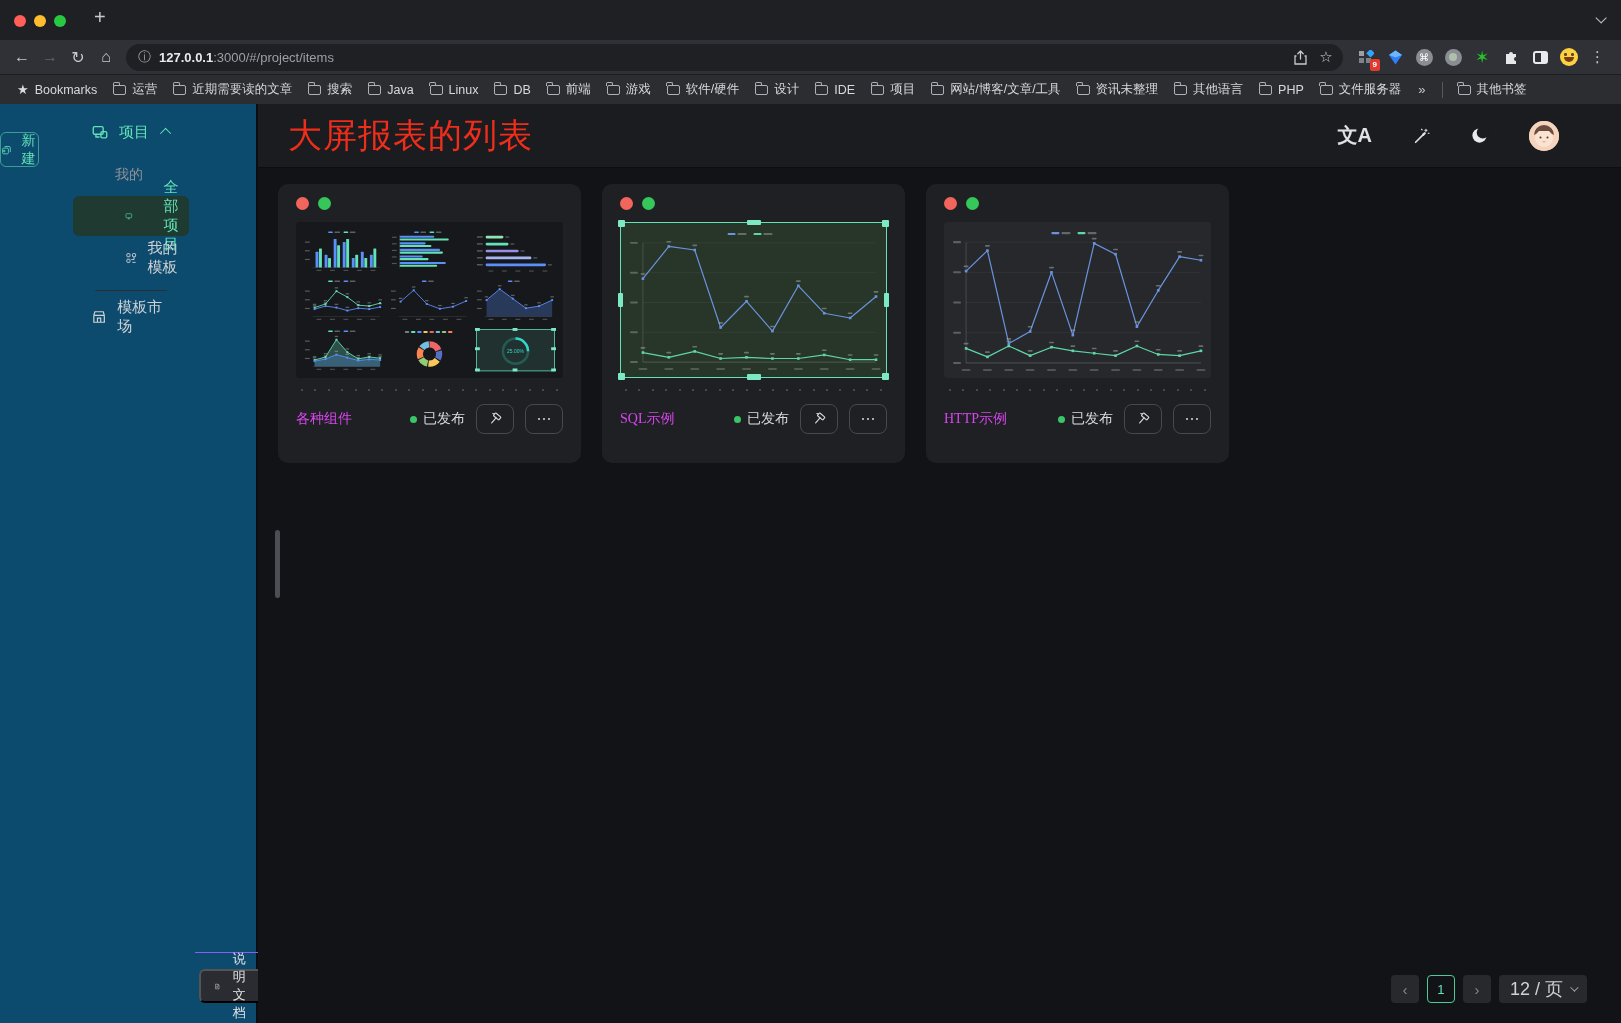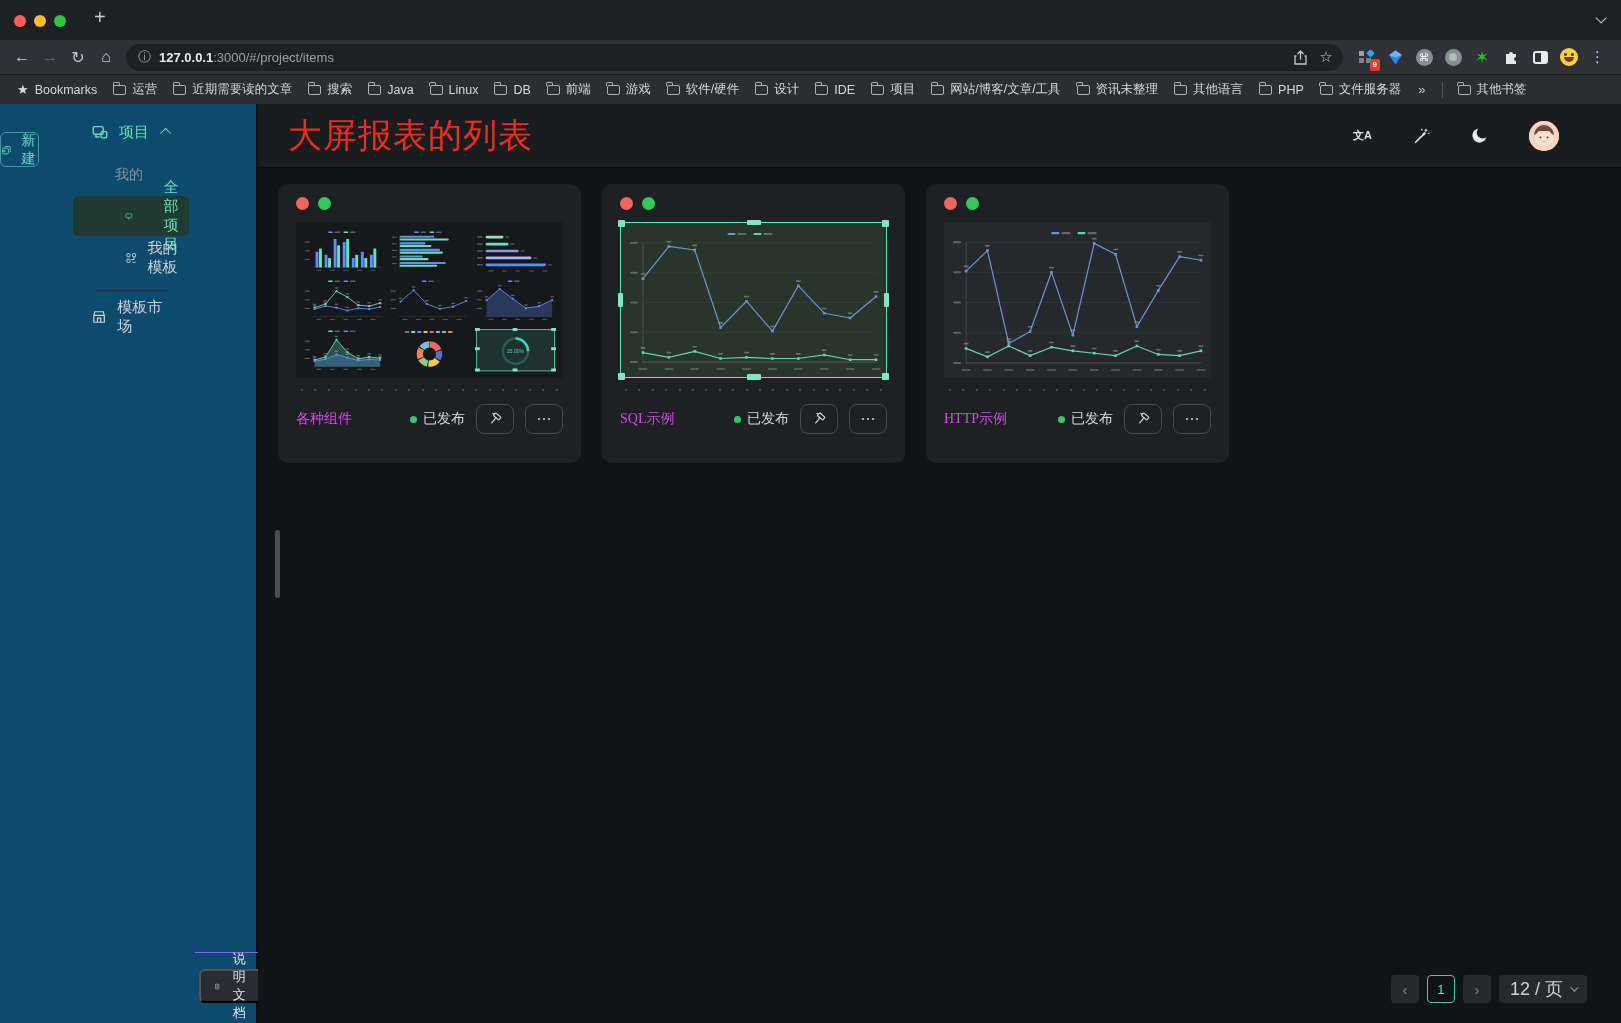--- a/index.html
+++ b/index.html
@@ -81,21 +81,21 @@
   .side-btn { background:#2a2c31; border-radius:6px; height:34px; padding:0 13px; display:flex;
     align-items:center; gap:8px; color:#e3e4e6; font-size:13px; }
   .code-glyph { font-size:12px; color:#e3e4e6; letter-spacing:-1px; }
 
   .main { flex:1; display:flex; flex-direction:column; position:relative; min-width:0; background:#121317; }
   .main-header { height:64px; background:#1a1c20; border-bottom:1px solid #0c0d10;
     display:flex; align-items:center; padding:0 0 0 30px; flex:none; }
   .page-title { color:#ee2d1b; font-size:34px; letter-spacing:1px; }
   .header-icons { margin-left:auto; display:flex; align-items:center; gap:40px; padding-right:62px; }
   .hicon { color:#dfe1e4; display:flex; align-items:center; justify-content:center; }
-  .translate { font-size:11px; font-weight:bold; }
+  .translate { font-size:20px; font-weight:bold; }
   .avatar { width:30px; height:30px; border-radius:50%; overflow:hidden; background:#f7cdb5; }
 
   .content { flex:1; position:relative; padding:16px 0 0 20px; }
   .cards { display:flex; gap:21px; }
   .card { width:303px; height:279px; background:#1e2024; border-radius:10px; padding:13px 18px 0 18px;
     position:relative; flex:none; }
   .card-dots { display:flex; gap:9px; }
   .cdot { width:13px; height:13px; border-radius:50%; }
   .cdot.r { background:#f2655c; } .cdot.g { background:#35c759; }
   .preview { margin-top:12px; height:156px; border-radius:3px; position:relative; }

